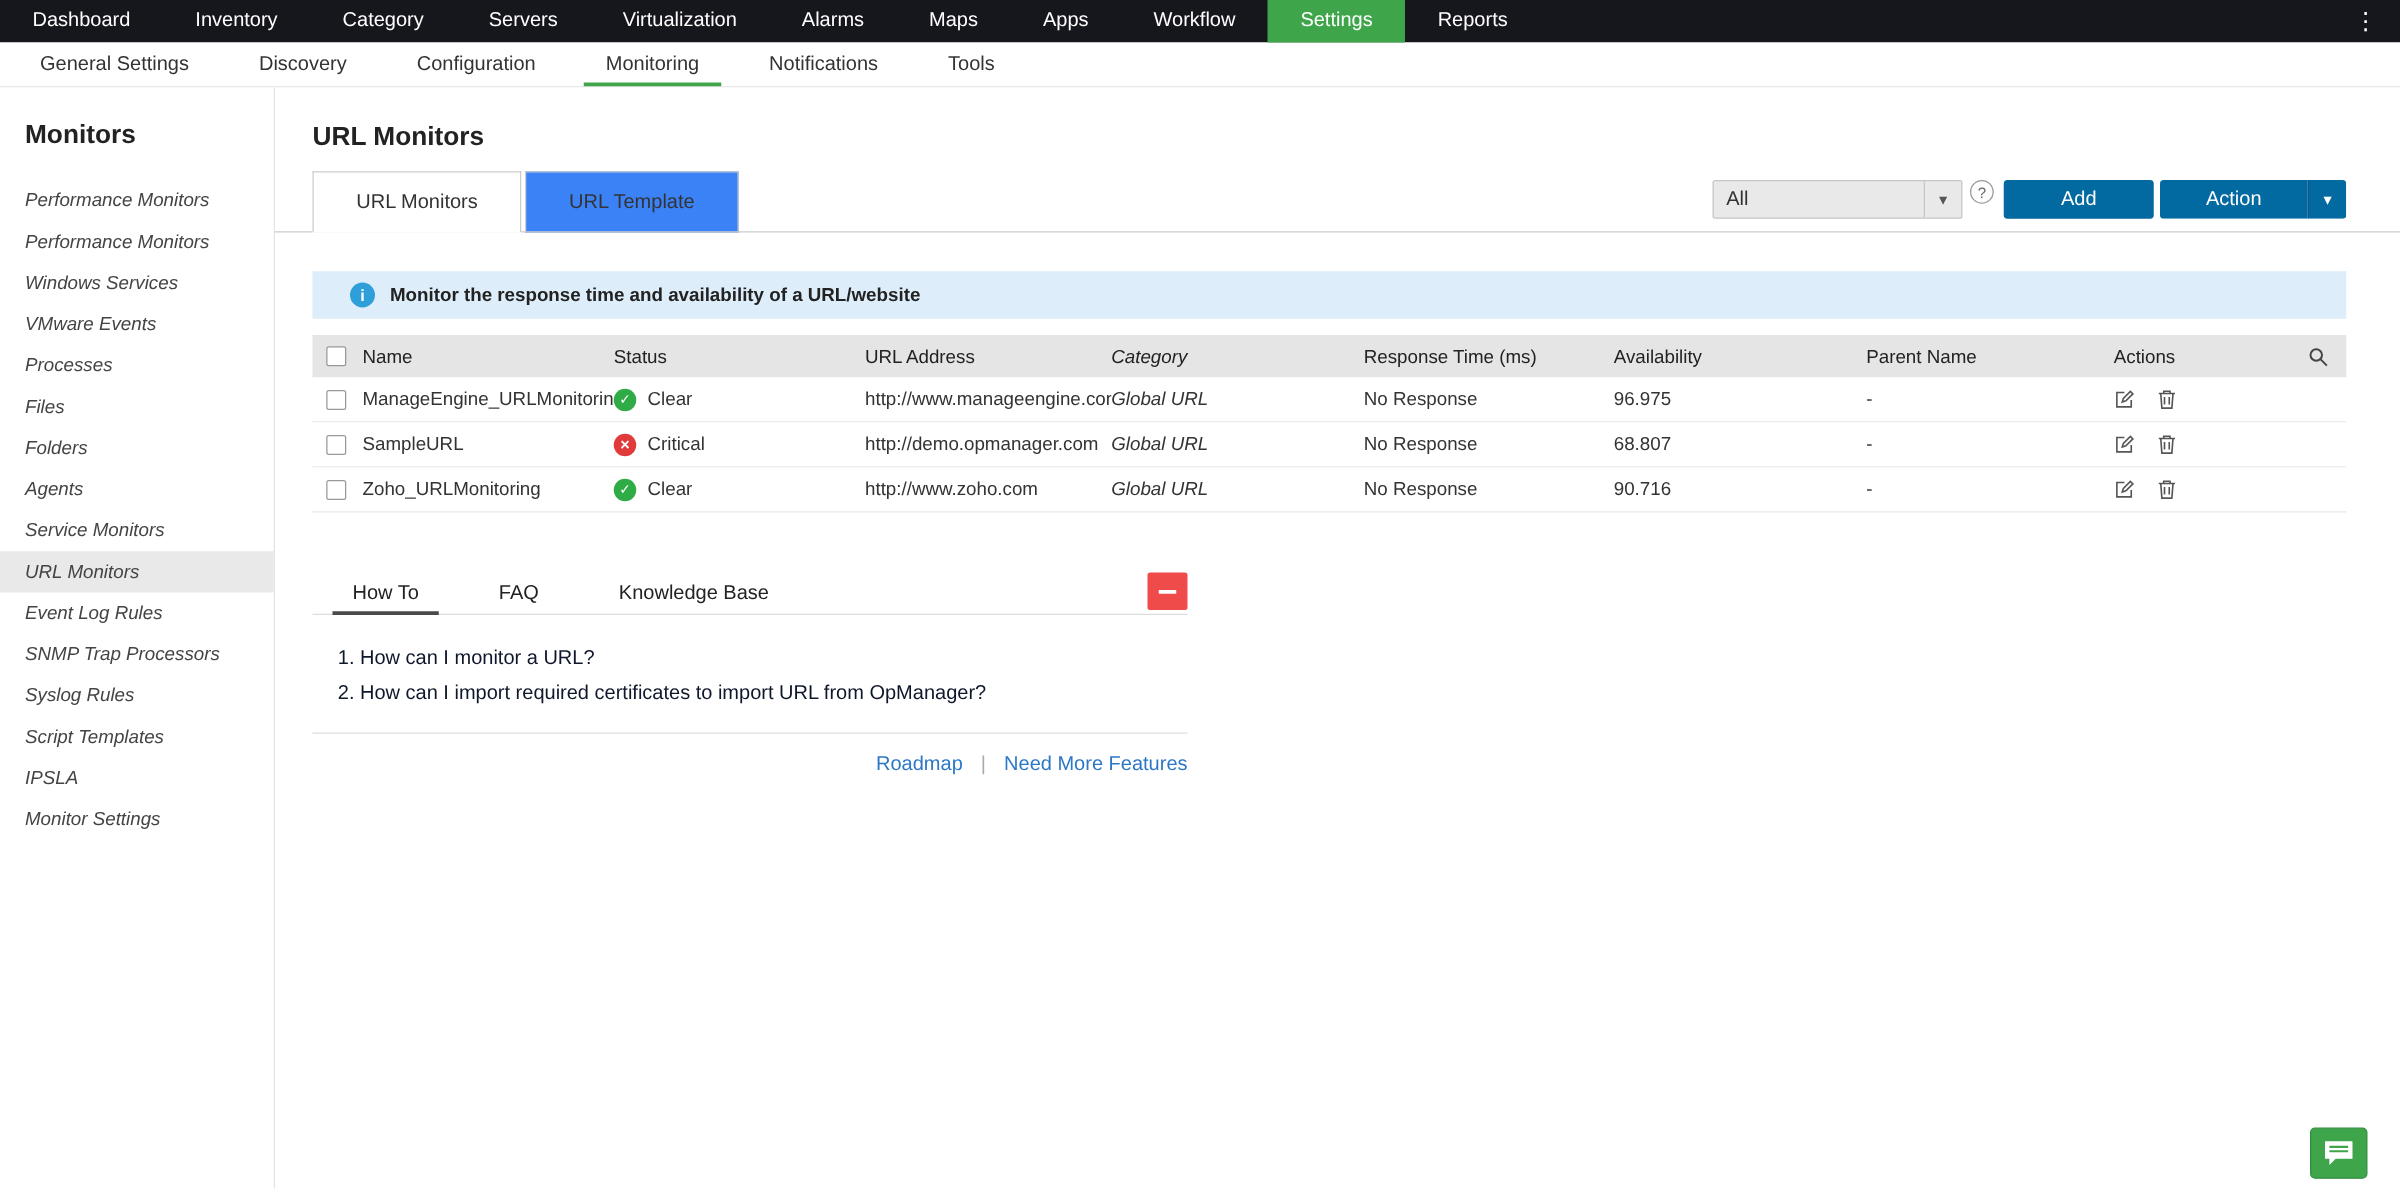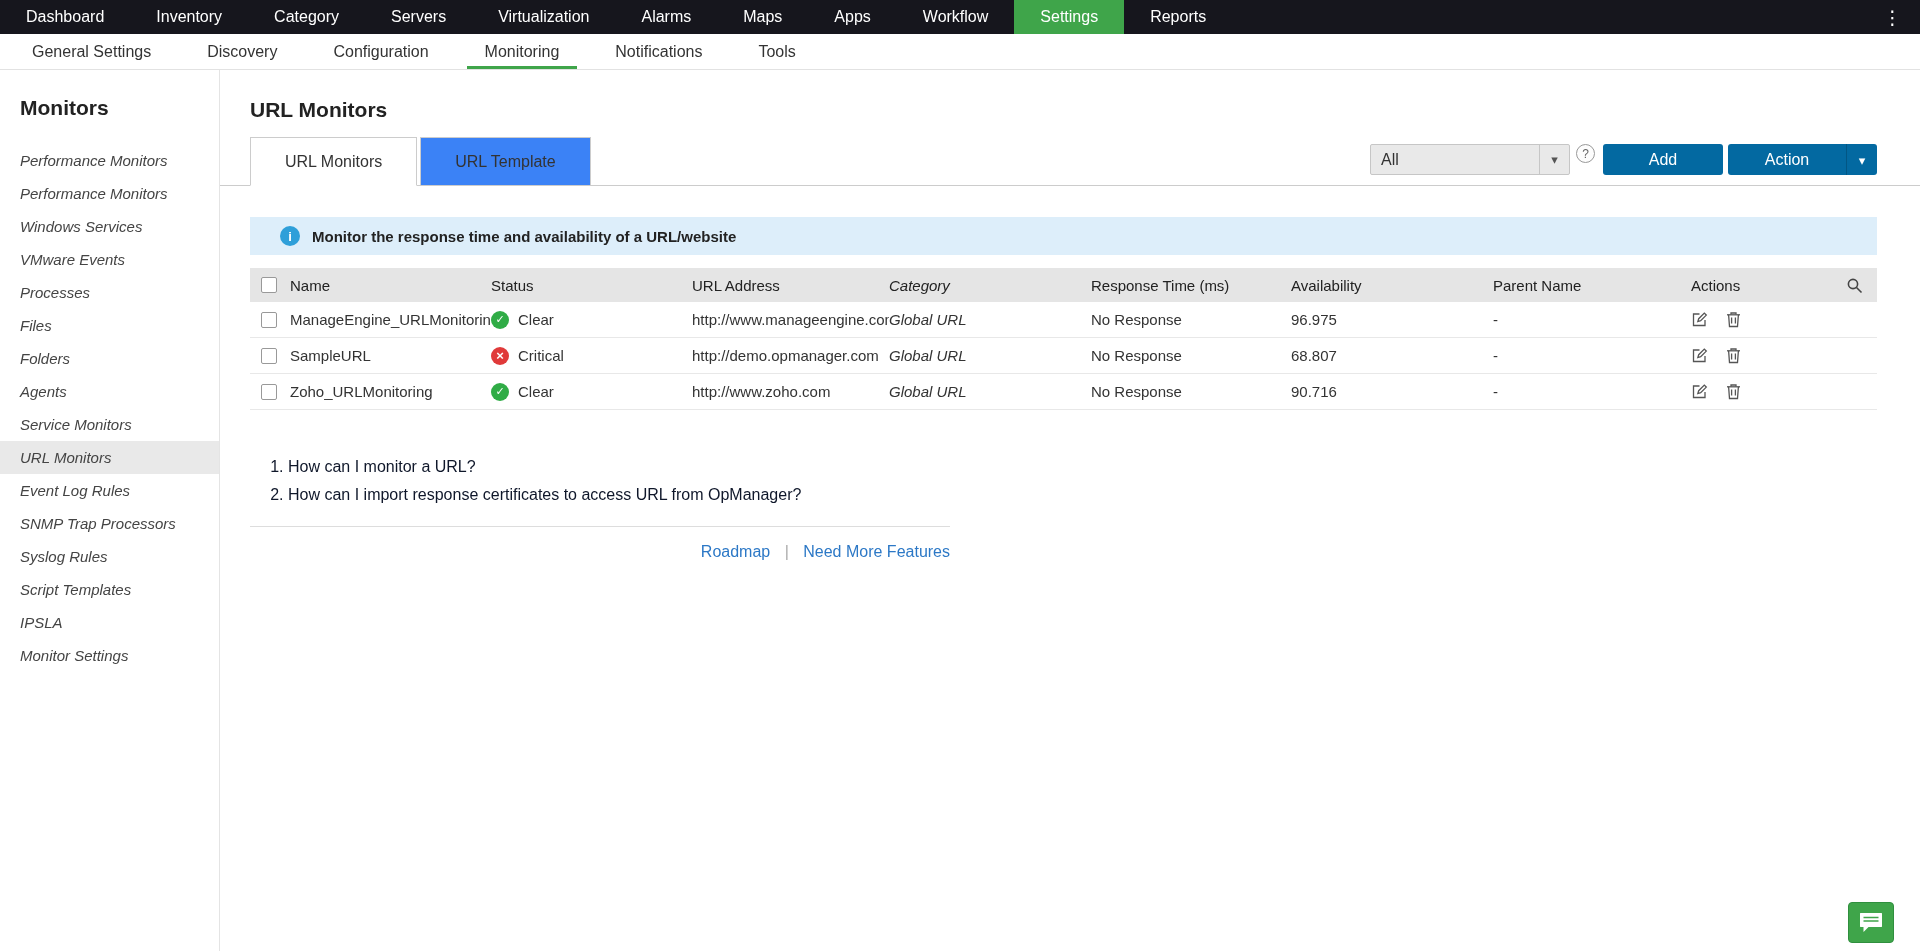--- a/index.html
+++ b/index.html
@@ -313,23 +313,31 @@
                   <path d="M5.6 6.5v6M9.4 6.5v6"></path>
                 </g>
               </svg>
           </span>
         </div>
         <div class="col-search"></div>
       </div>
     </div>
 
     <section class="help-box">
+      <div class="help-tabs">
+        <div class="help-tab active">How To</div>
+        <div class="help-tab">FAQ</div>
+        <div class="help-tab">Knowledge Base</div>
+        <div class="help-collapse">
+            <span class="minus-bar"></span>
+          </div>
+      </div>
       <ol class="help-list">
         <li>How can I monitor a URL?</li>
-        <li>How can I import response certificates to access URL from OpManager?</li>
+        <li>How can I import required certificates to import URL from OpManager?</li>
       </ol>
       <div class="help-divider"></div>
       <div class="footer-links">
         <a class="flink">Roadmap</a>
         <span class="fsep">|</span>
         <a class="flink">Need More Features</a>
       </div>
     </section>
 
     <button class="chat-fab">

